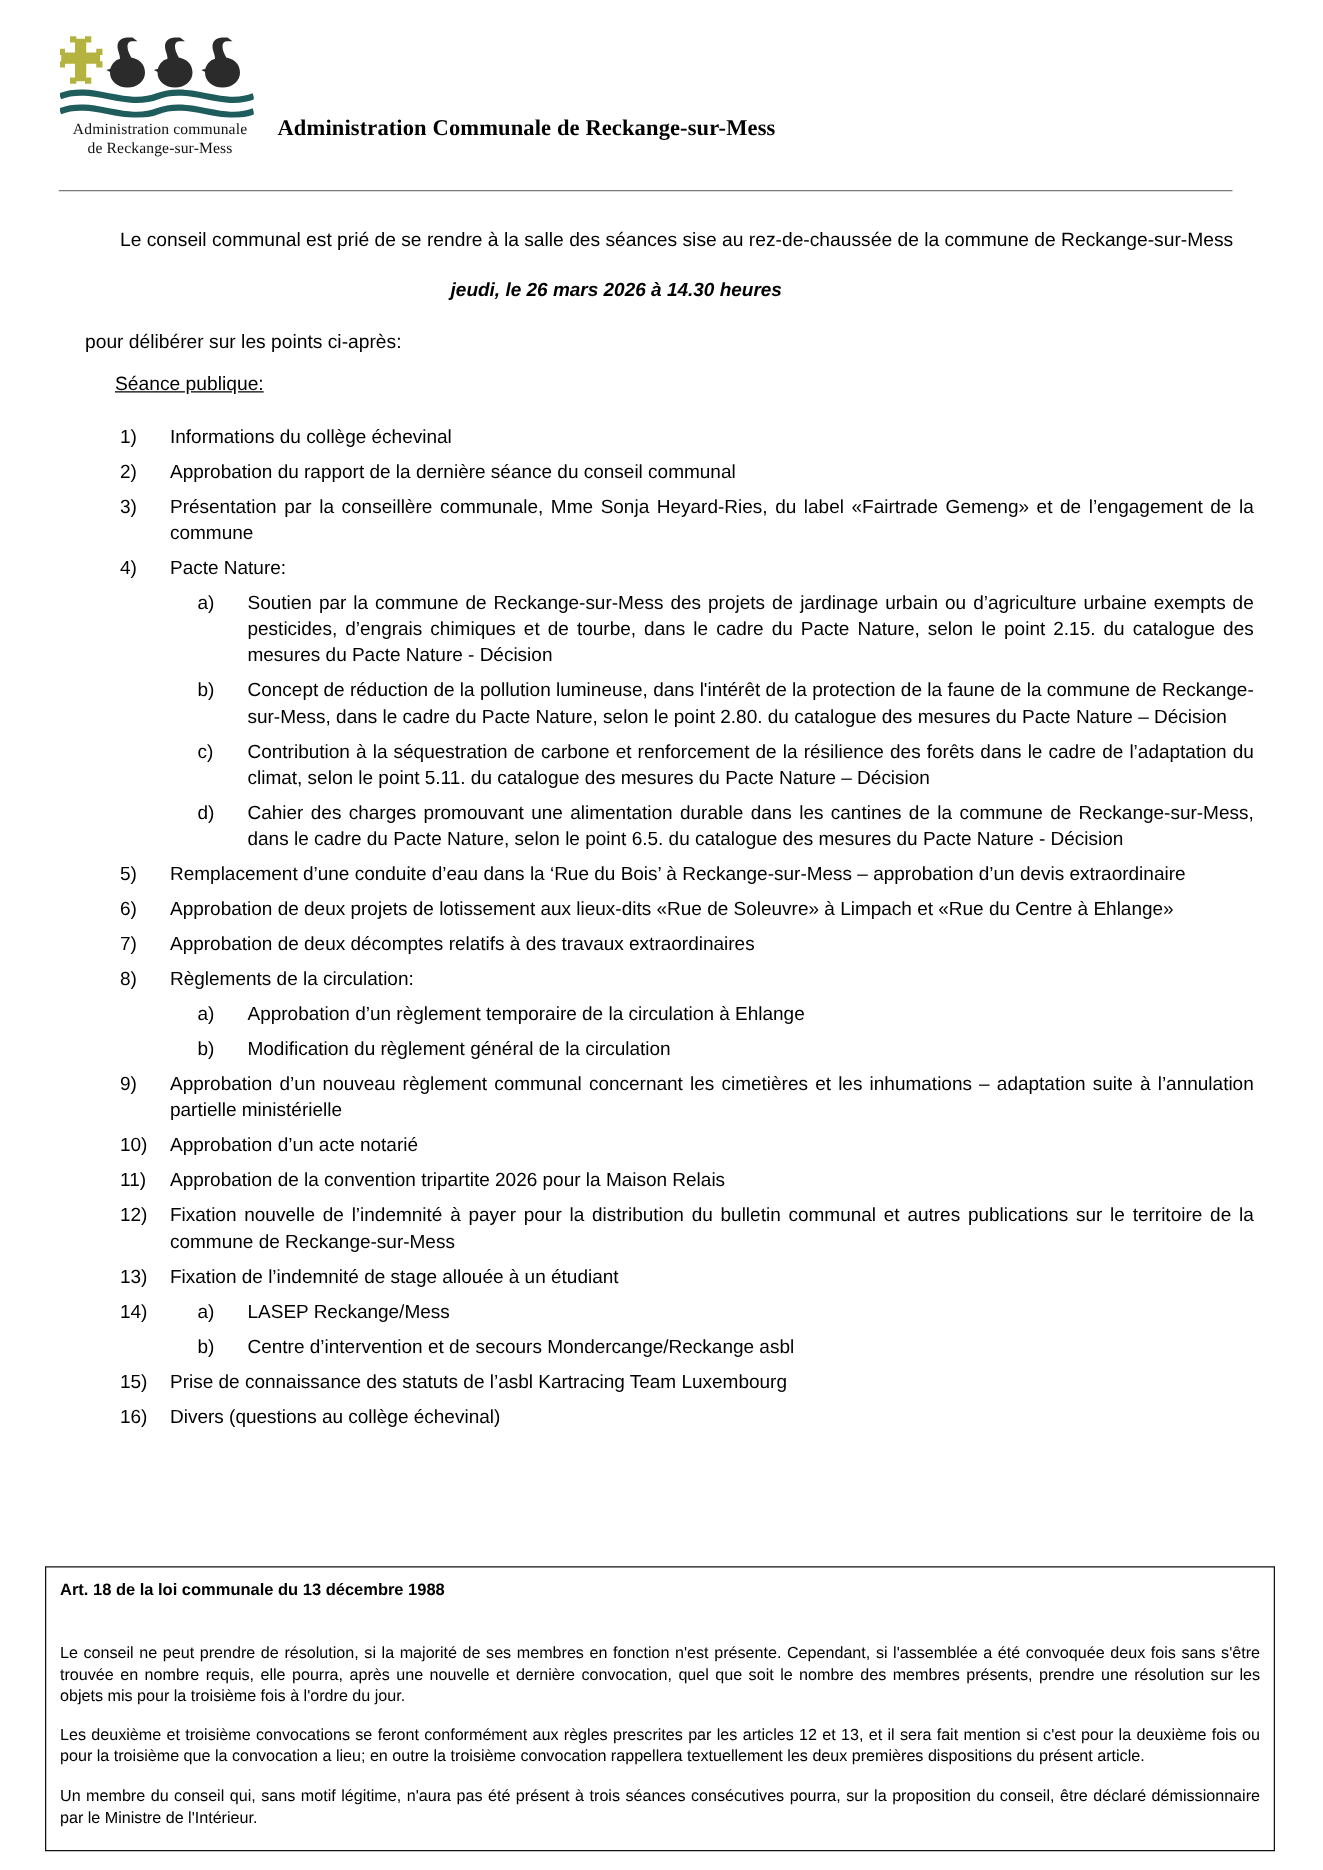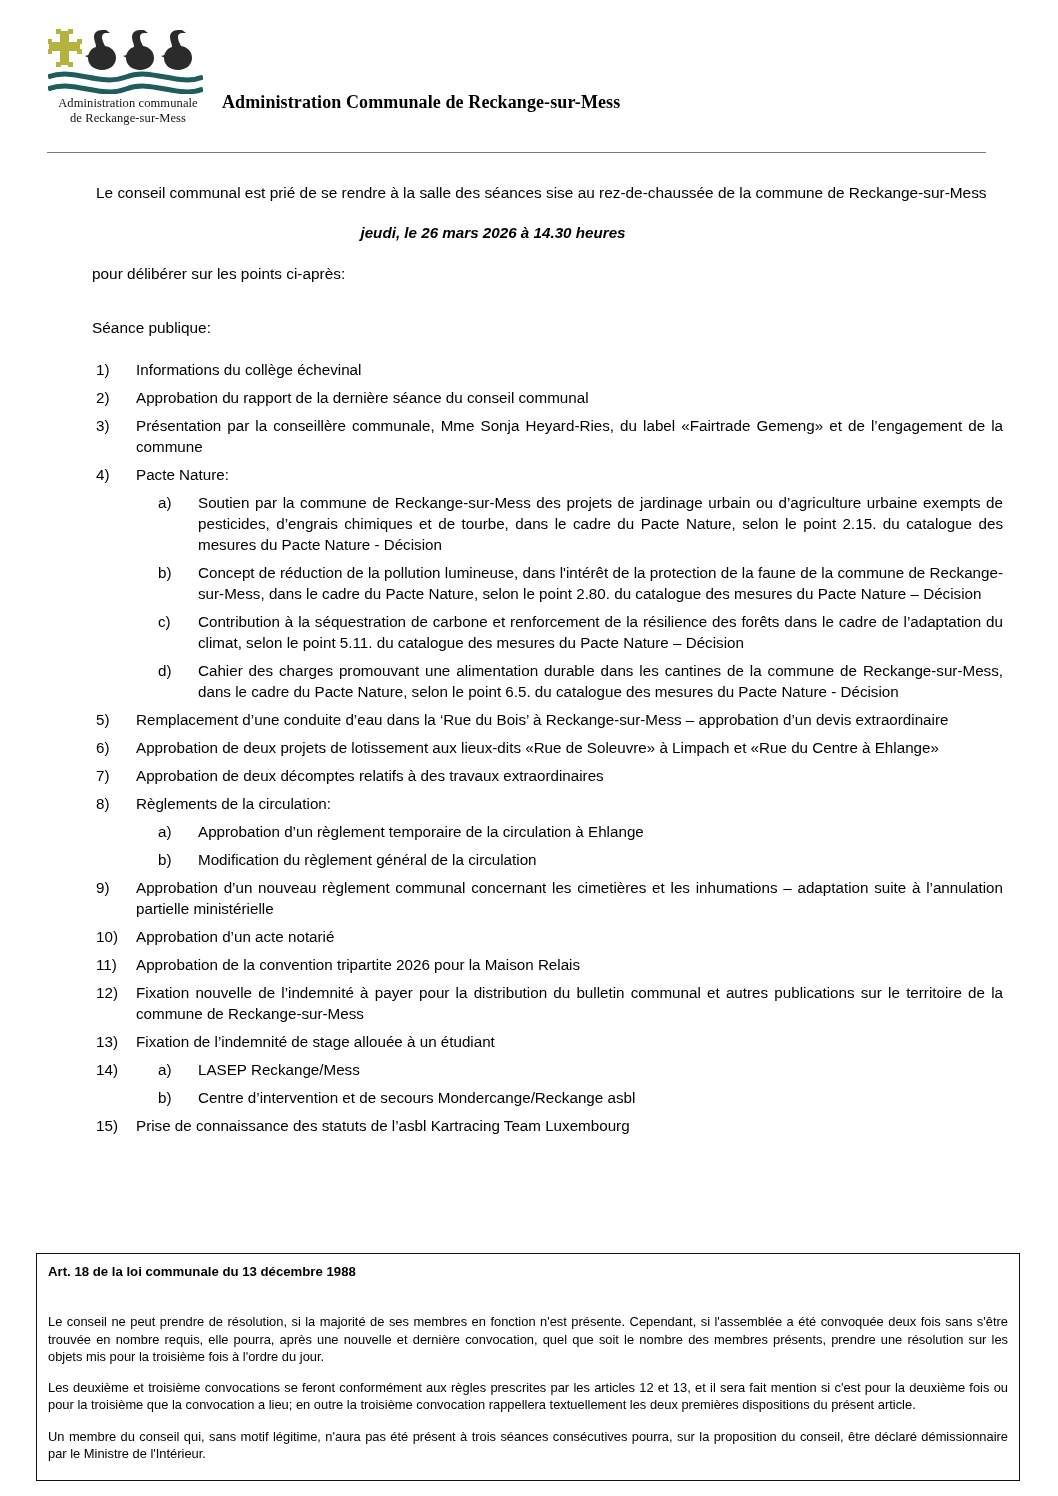--- a/index.html
+++ b/index.html
@@ -74,26 +74,27 @@
   }
   .meeting-datetime {
     margin: 20px 0 0 0;
     text-align: center;
     padding-right: 72px;
     font-size: 15.2px;
     font-weight: bold;
     font-style: italic;
   }
   .deliberate {
-    margin: 24px 0 0 92px;
+    margin: 24px 0 0 68px;
     font-size: 15.4px;
   }
   .session-label {
-    margin: 36px 0 0 92px;
+    margin: 16px 0 0 92px;
     font-size: 15.4px;
+    text-decoration: underline;
   }
 
   
   ol.agenda {
     list-style: none;
     margin: 22px 55px 0 96px;
     padding: 0;
     font-size: 15.2px;
     line-height: 21px;
   }
@@ -308,20 +309,24 @@
           <li>
             <span class="num">b)</span>
             <span class="txt">Centre d’intervention et de secours Mondercange/Reckange asbl</span>
           </li>
         </ol>
       </li>
       <li>
         <span class="num">15)</span>
         <span class="txt">Prise de connaissance des statuts de l’asbl Kartracing Team Luxembourg</span>
       </li>
+      <li>
+        <span class="num">16)</span>
+        <span class="txt">Divers (questions au collège échevinal)</span>
+      </li>
     </ol>
 </div>
 
 <div class="legal-box">
   <div class="legal-title">Art. 18 de la loi communale du 13 décembre 1988</div>
   <div id="legal-paragraphs">
       <p class="legal-p">Le conseil ne peut prendre de résolution, si la majorité de ses membres en fonction n'est présente. Cependant, si l'assemblée a été convoquée deux fois sans s'être trouvée en nombre requis, elle pourra, après une nouvelle et dernière convocation, quel que soit le nombre des membres présents, prendre une résolution sur les objets mis pour la troisième fois à l'ordre du jour.</p>
       <p class="legal-p">Les deuxième et troisième convocations se feront conformément aux règles prescrites par les articles 12 et 13, et il sera fait mention si c'est pour la deuxième fois ou pour la troisième que la convocation a lieu; en outre la troisième convocation rappellera textuellement les deux premières dispositions du présent article.</p>
       <p class="legal-p">Un membre du conseil qui, sans motif légitime, n'aura pas été présent à trois séances consécutives pourra, sur la proposition du conseil, être déclaré démissionnaire par le Ministre de l'Intérieur.</p>
     </div>

